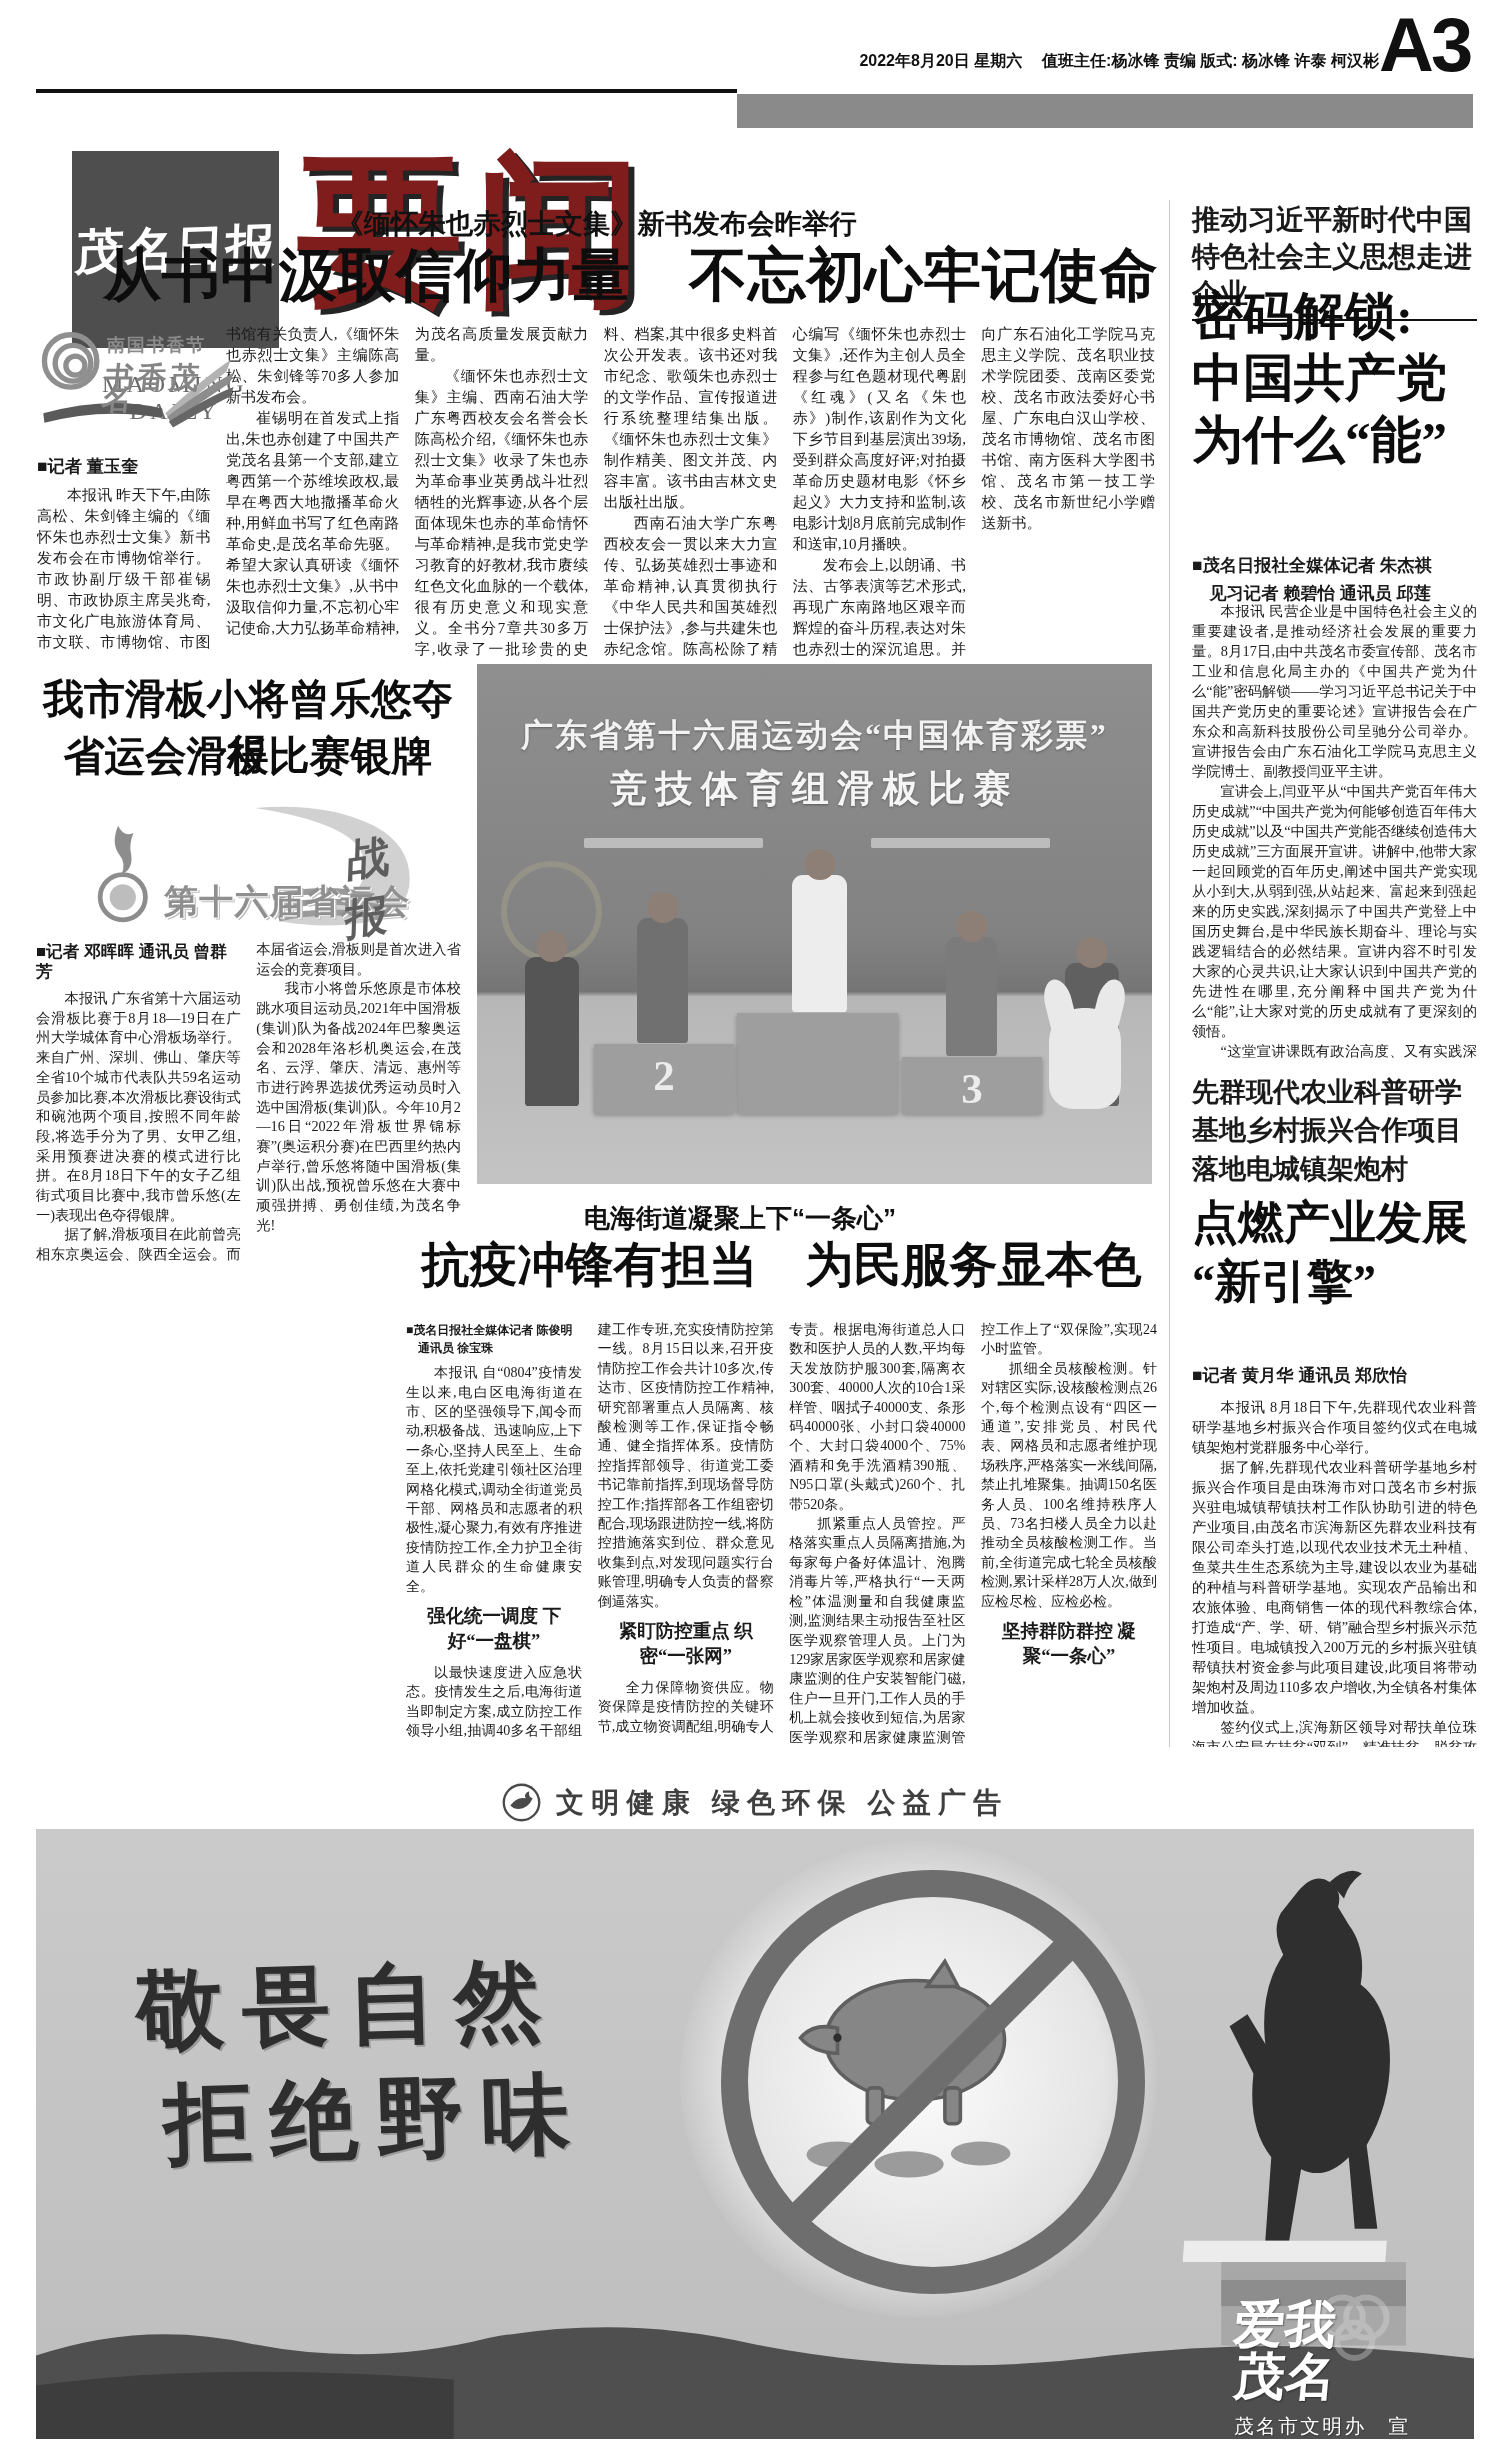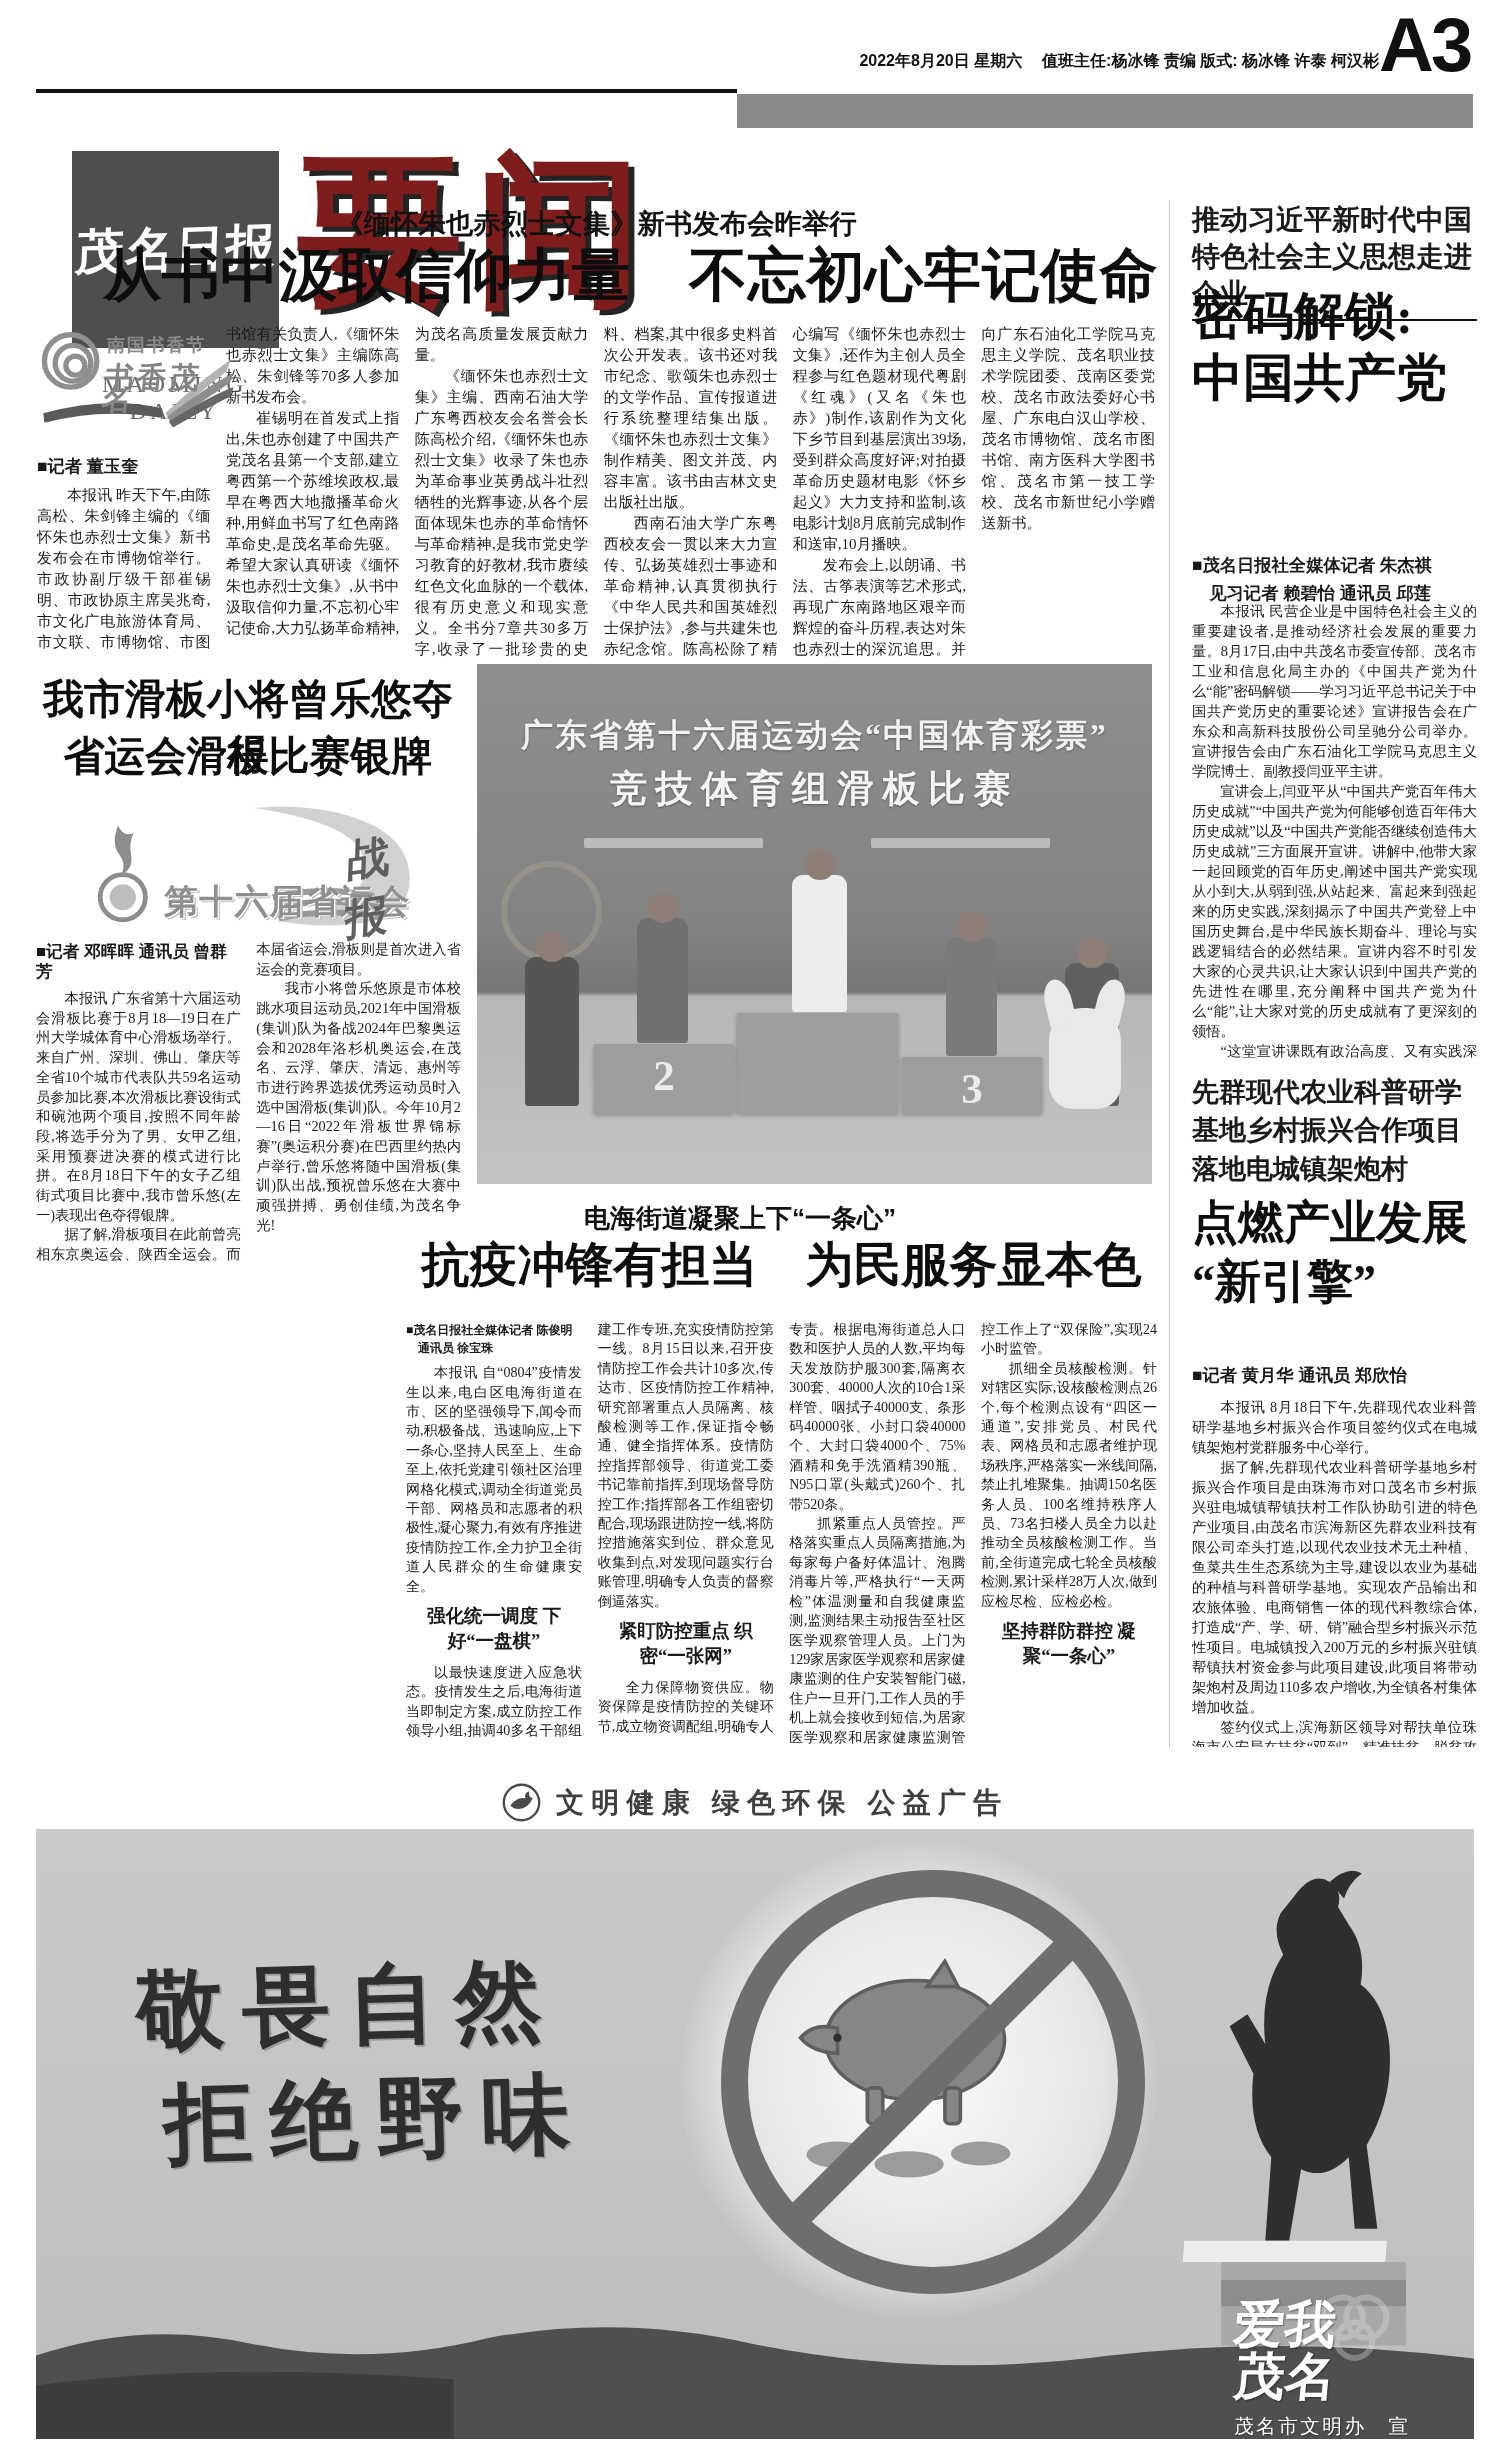--- a/index.html
+++ b/index.html
@@ -189,20 +189,21 @@
 
 <div class="abs vline"></div>
 
 <div class="abs r1-kicker sans">
   <div>推动习近平新时代中国</div>
   <div>特色社会主义思想走进企业</div>
 </div>
 <div class="abs r1-headline headline">
   <div>密码解锁:</div>
   <div>中国共产党</div>
+  <div>为什么“能”</div>
 </div>
 <div class="abs r1-byline byline">
   <div>■茂名日报社全媒体记者 朱杰祺</div>
   <div>　见习记者 赖碧怡 通讯员 邱莲</div>
 </div>
 <div class="abs r1-body colbody">
   <p>本报讯 民营企业是中国特色社会主义的重要建设者,是推动经济社会发展的重要力量。8月17日,由中共茂名市委宣传部、茂名市工业和信息化局主办的《中国共产党为什么“能”密码解锁——学习习近平总书记关于中国共产党历史的重要论述》宣讲报告会在广东众和高新科技股份公司呈驰分公司举办。宣讲报告会由广东石油化工学院马克思主义学院博士、副教授闫亚平主讲。</p>
   <p>宣讲会上,闫亚平从“中国共产党百年伟大历史成就”“中国共产党为何能够创造百年伟大历史成就”以及“中国共产党能否继续创造伟大历史成就”三方面展开宣讲。讲解中,他带大家一起回顾党的百年历史,阐述中国共产党实现从小到大,从弱到强,从站起来、富起来到强起来的历史实践,深刻揭示了中国共产党登上中国历史舞台,是中华民族长期奋斗、理论与实践逻辑结合的必然结果。宣讲内容不时引发大家的心灵共识,让大家认识到中国共产党的先进性在哪里,充分阐释中国共产党为什么“能”,让大家对党的历史成就有了更深刻的领悟。</p>
   <p>“这堂宣讲课既有政治高度、又有实践深度,我们收获满满……”会后,广东众和高新科技股份有限公司呈驰分公司综合部部长钟凤清在接受记者采访时表示,今后会更加坚定理想信念,坚定不移听党话、跟党走,把理论融入工作实践,奋力争先创优,以优异的工作成绩向党的二十大献礼。</p>
 </div>

